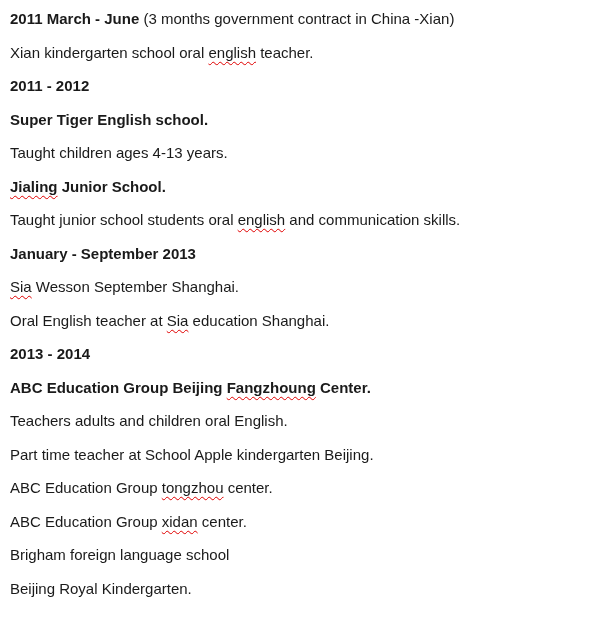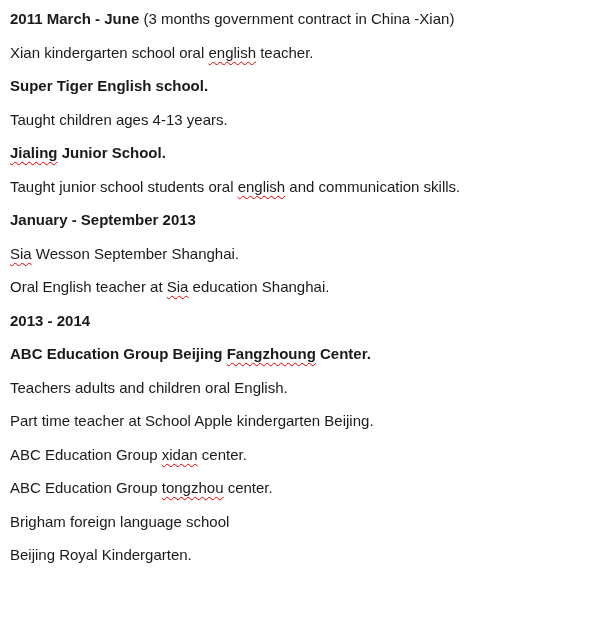--- a/index.html
+++ b/index.html
@@ -40,28 +40,29 @@
     text-underline-offset: 3px;
     margin-top: 48px;
   }
 </style>
 </head>
 <body>
 
 <div class="page">
     <p class="line"><span class="bold">2011 March - June </span><span>(3 months government contract in China -Xian)</span></p>
     <p class="line"><span>Xian kindergarten school oral </span><span class="misspelled">english</span><span> teacher.</span></p>
+    <p class="line"><span class="bold">2011 - 2012</span></p>
     <p class="line"><span class="bold">Super Tiger English school.</span></p>
     <p class="line"><span>Taught children ages 4-13 years.</span></p>
     <p class="line"><span class="bold misspelled">Jialing</span><span class="bold"> Junior School.</span></p>
     <p class="line"><span>Taught junior school students oral </span><span class="misspelled">english</span><span> and communication skills.</span></p>
     <p class="line"><span class="bold">January - September 2013</span></p>
     <p class="line"><span class="misspelled">Sia</span><span> Wesson September Shanghai.</span></p>
     <p class="line"><span>Oral English teacher at </span><span class="misspelled">Sia</span><span> education Shanghai.</span></p>
     <p class="line"><span class="bold">2013 - 2014</span></p>
     <p class="line"><span class="bold">ABC Education Group Beijing </span><span class="bold misspelled">Fangzhoung</span><span class="bold"> Center.</span></p>
     <p class="line"><span>Teachers adults and children oral English.</span></p>
     <p class="line"><span>Part time teacher at School Apple kindergarten Beijing.</span></p>
+    <p class="line"><span>ABC Education Group </span><span class="misspelled">tongzhou</span><span> center.</span></p>
     <p class="line"><span>ABC Education Group </span><span class="misspelled">xidan</span><span> center.</span></p>
-    <p class="line"><span>ABC Education Group </span><span class="misspelled">tongzhou</span><span> center.</span></p>
     <p class="line"><span>Brigham foreign language school</span></p>
     <p class="line"><span>Beijing Royal Kindergarten.</span></p>
   </div>
 
 </body></html>

